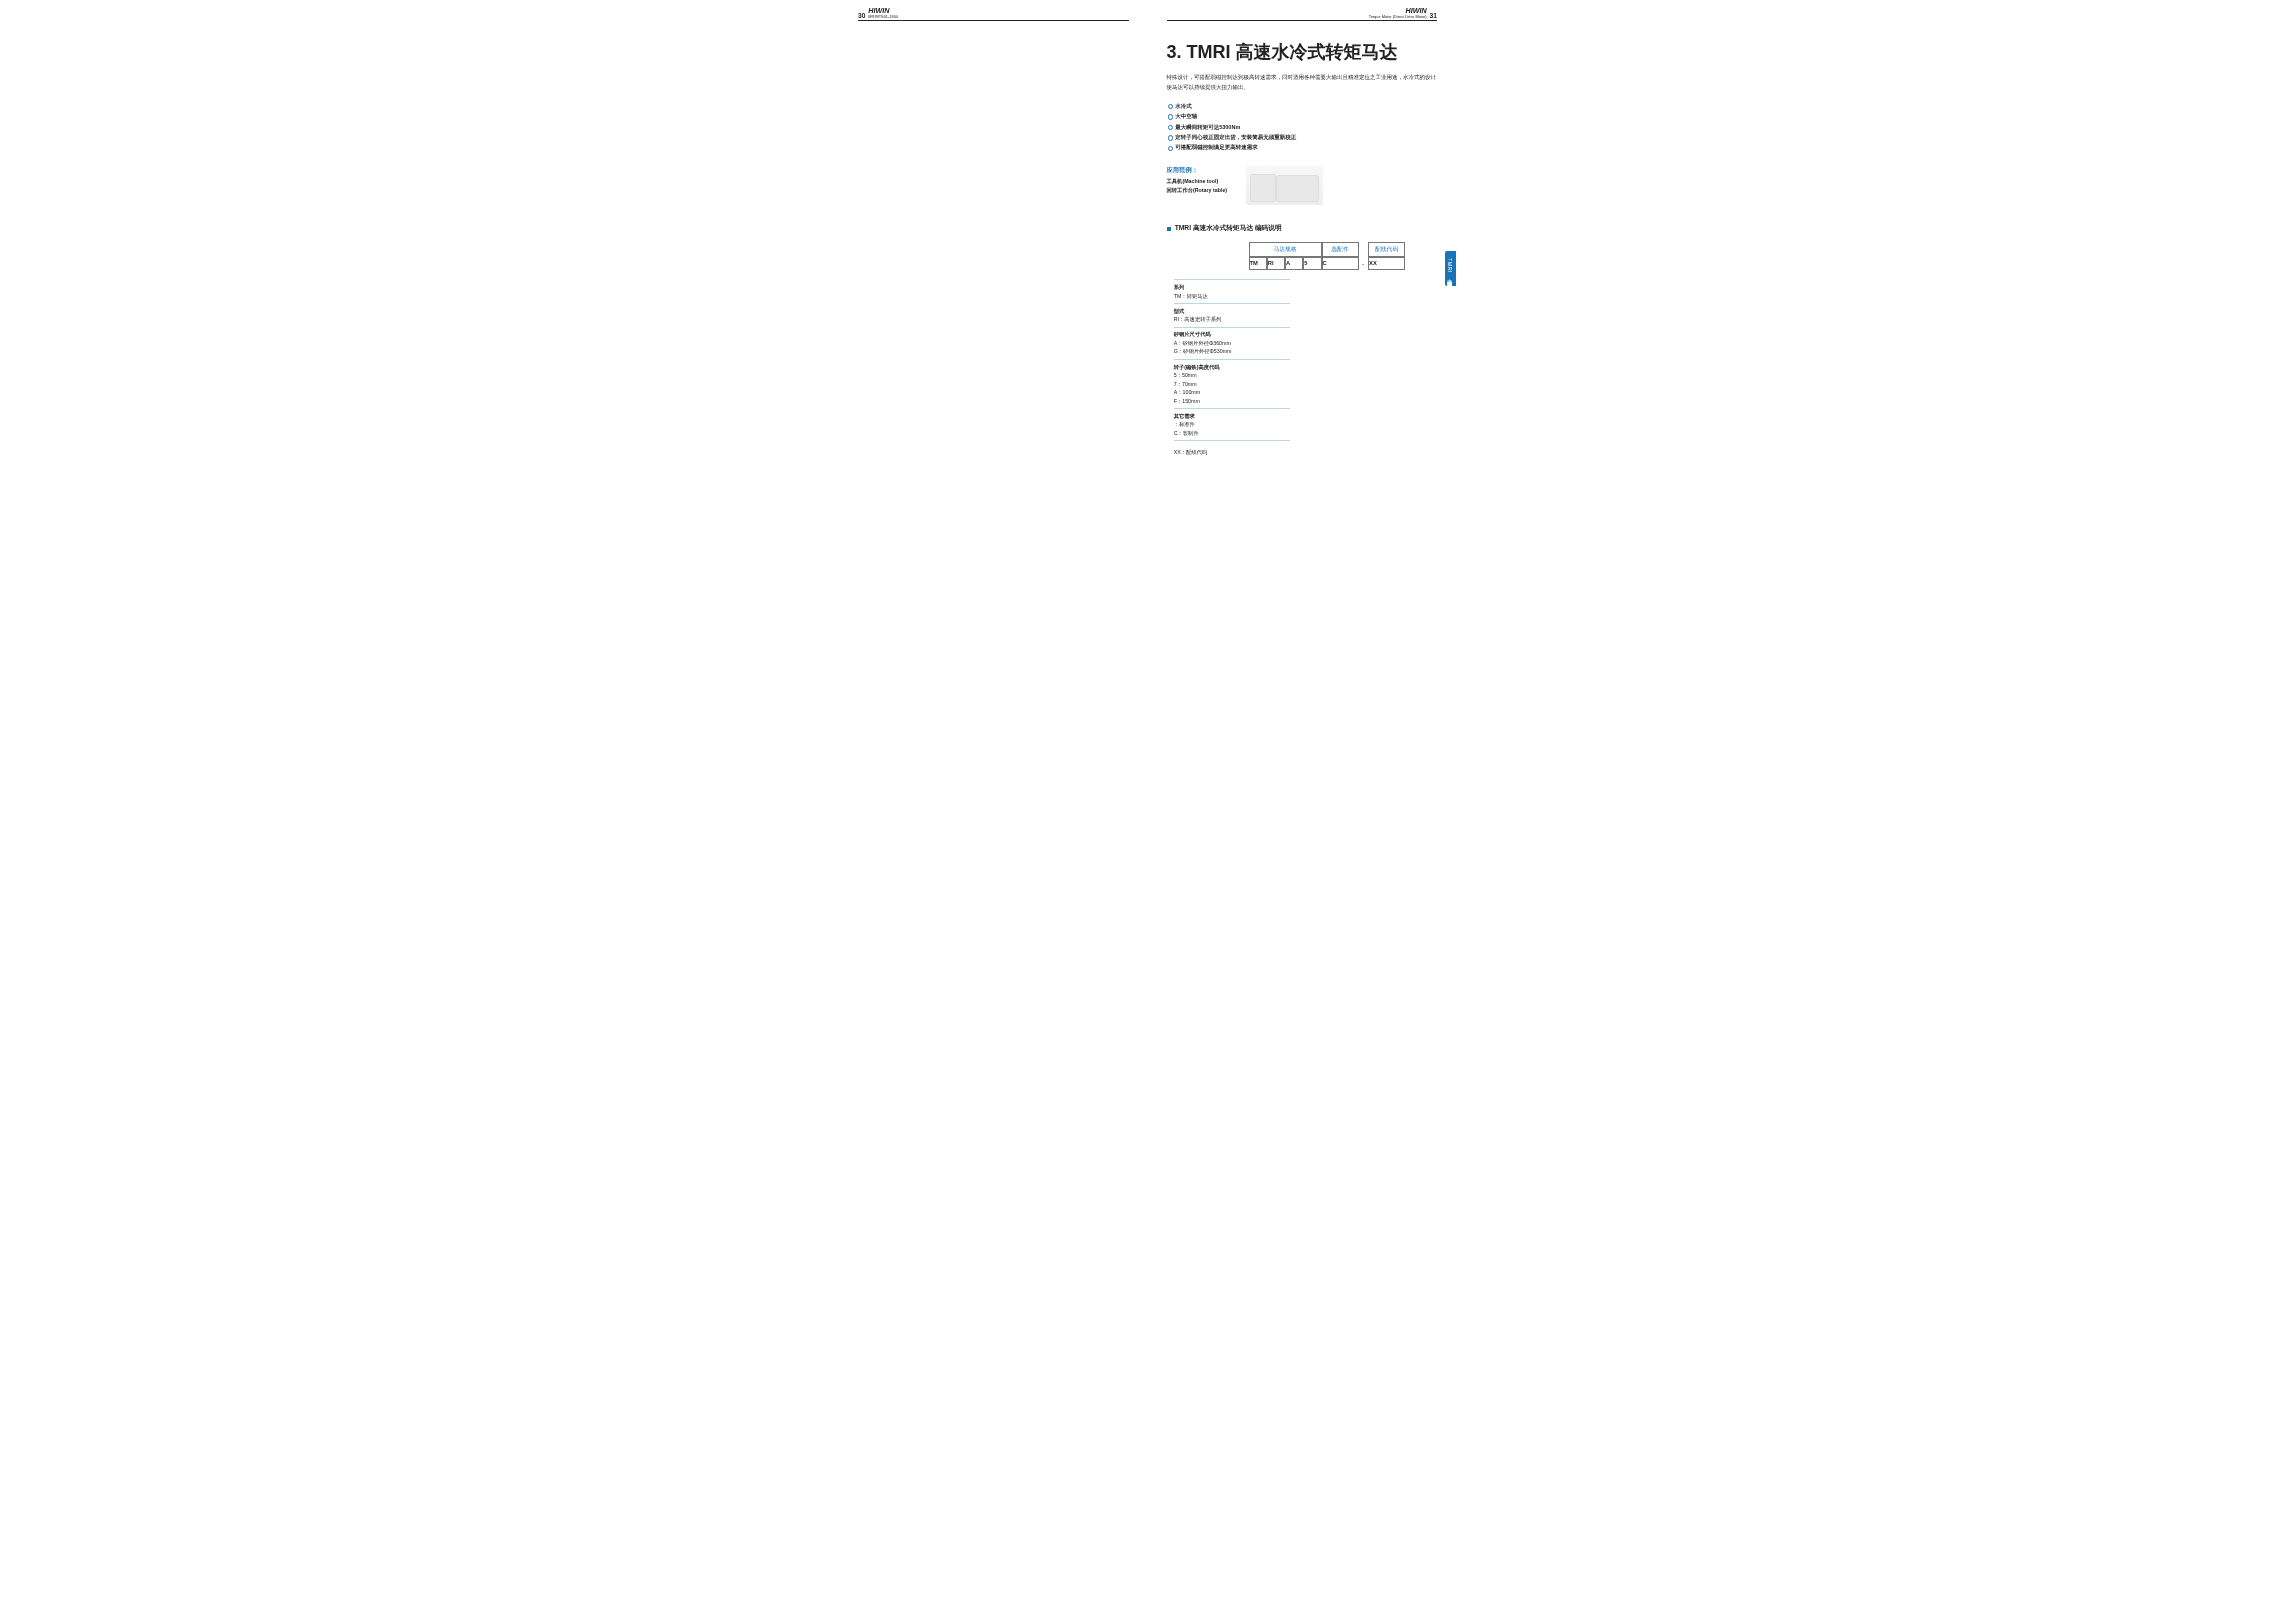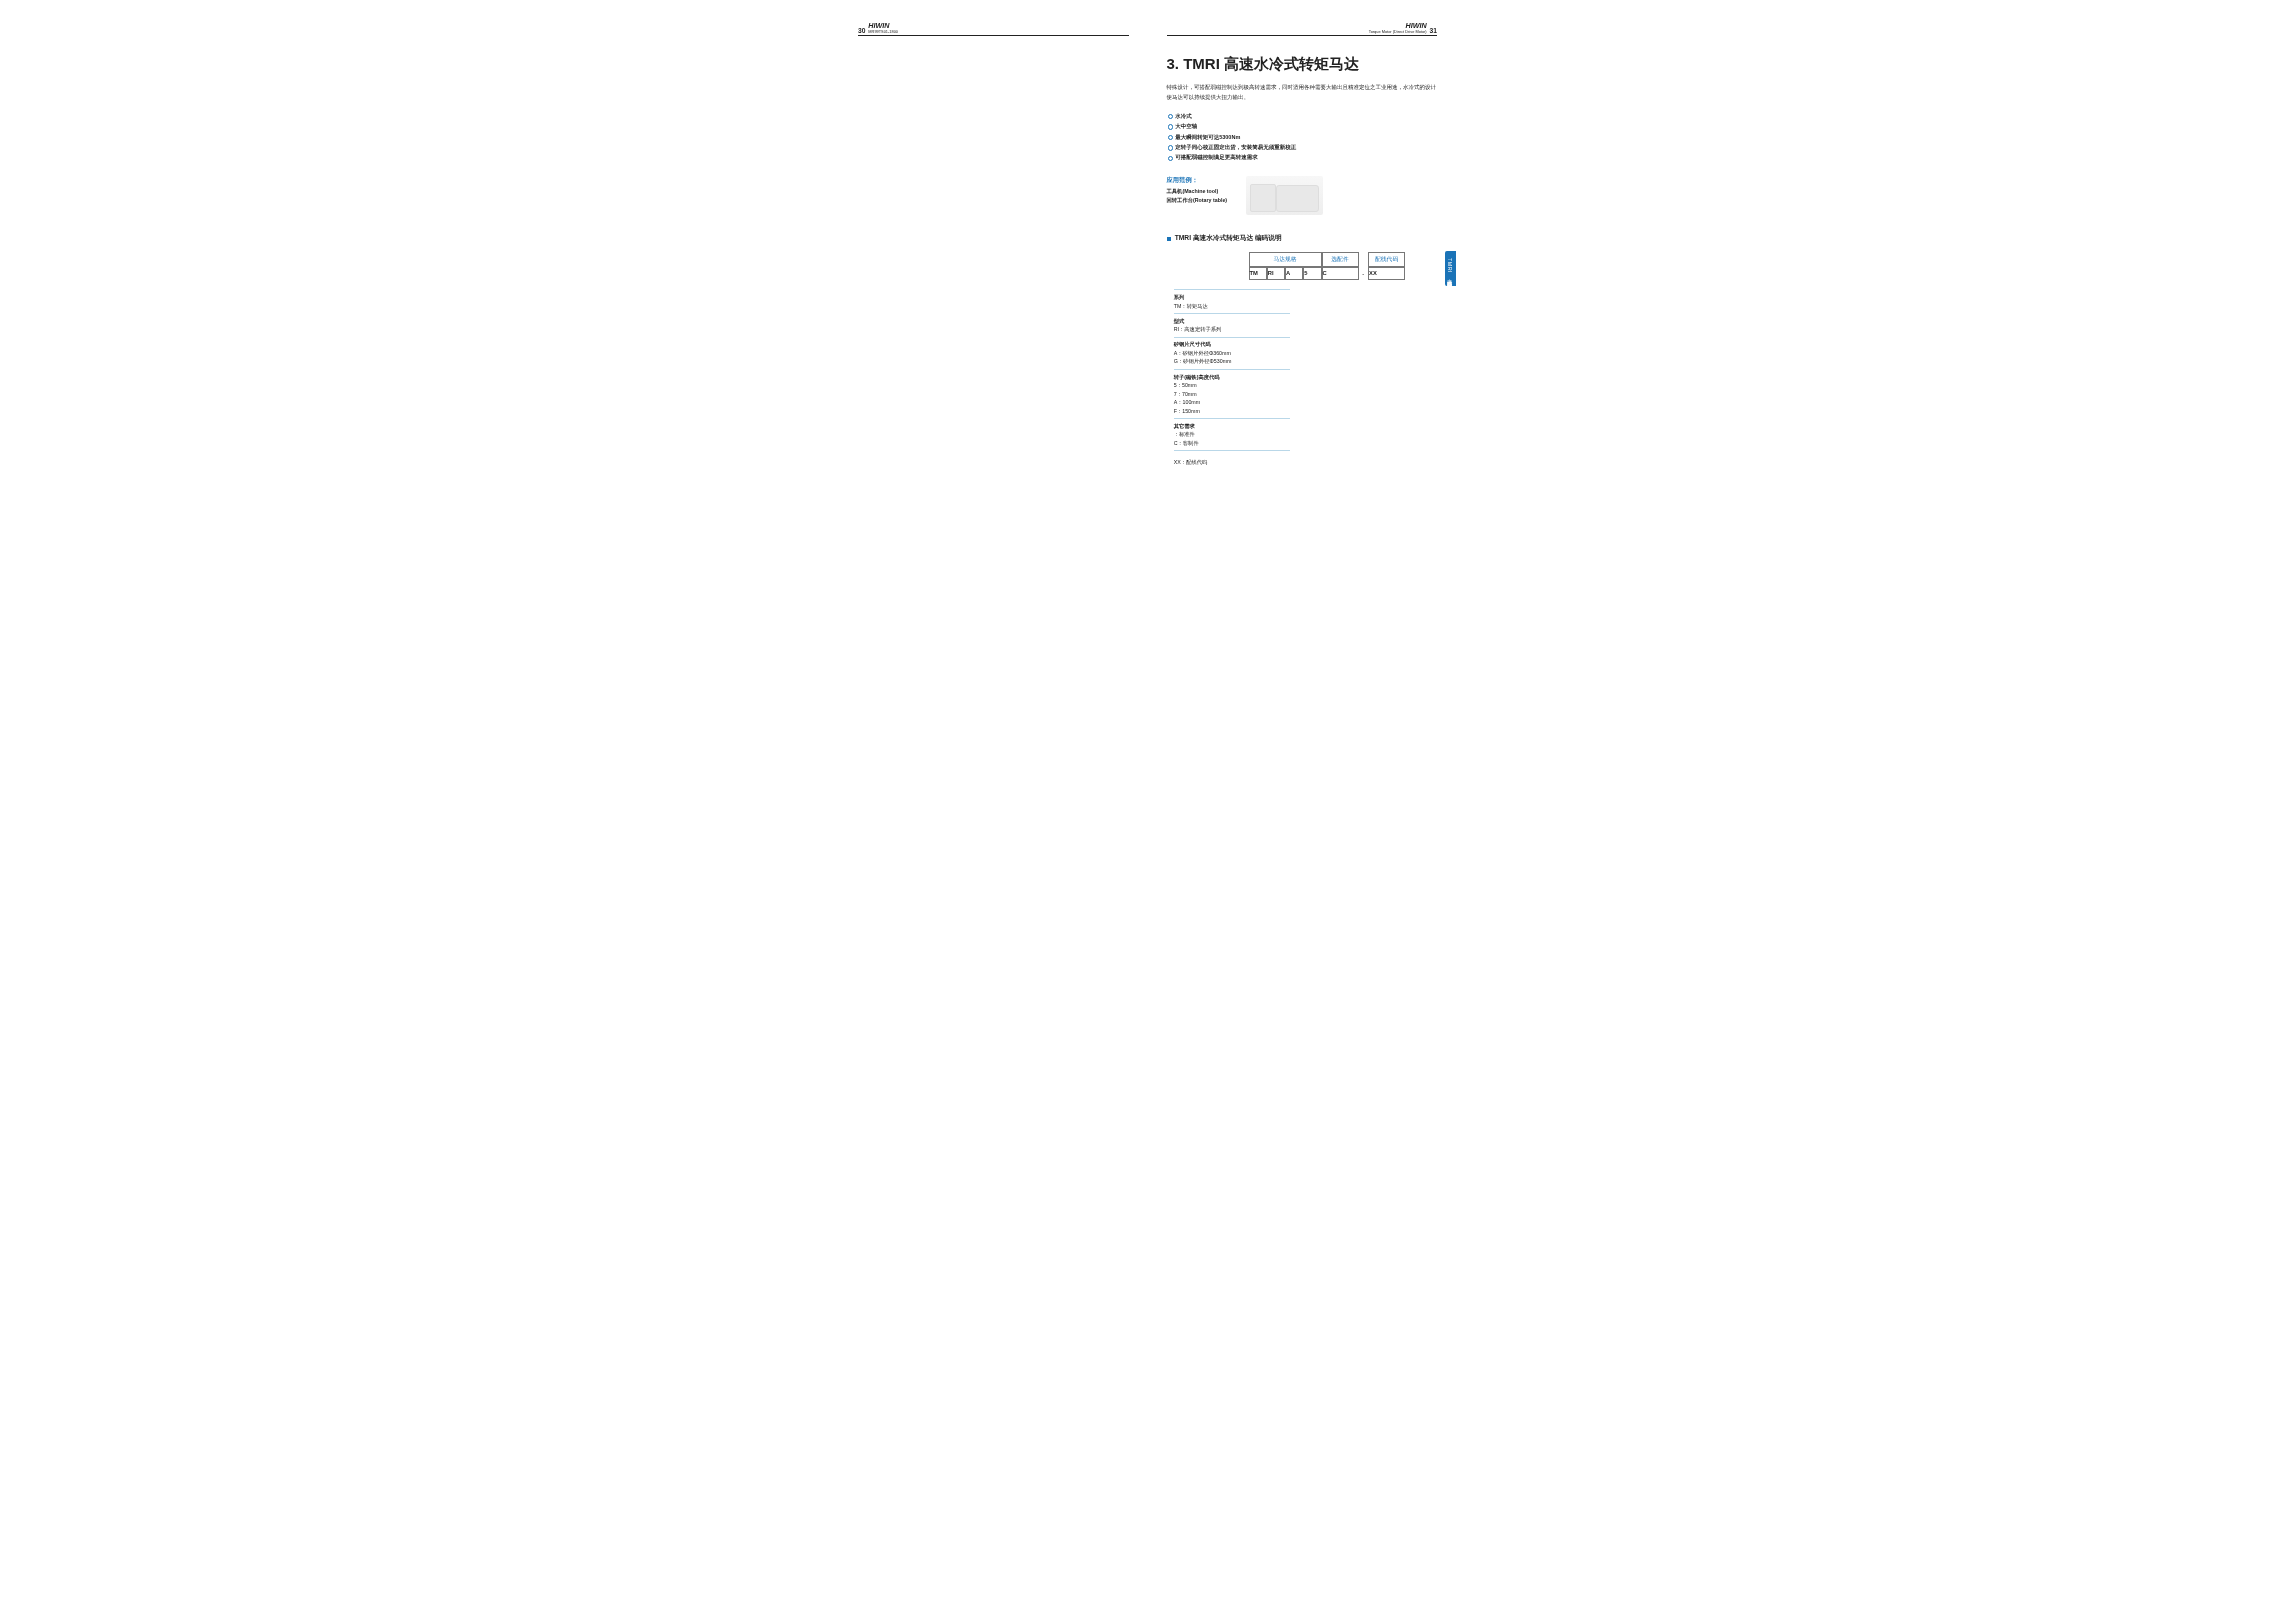--- a/index.html
+++ b/index.html
@@ -6,39 +6,39 @@
   body {
     font-family: "Microsoft YaHei", "PingFang SC", Arial, sans-serif;
     background: #fff;
     color: #222;
     width: 617px;
     margin: 0 auto;
     position: relative;
     font-size: 5.8px;
   }
   .spread { display: flex; width: 100%; }
-  .page { width: 50%; min-height: 434px; padding: 22px 19px 19px 19px; position: relative; }
+  .page { width: 50%; min-height: 434px; padding: 7px 19px 19px 19px; position: relative; }
   .page.left { }
   .page.right { }
 
   
   .hdr-left { display: flex; align-items: flex-end; gap: 2.9px; border-bottom: 0.5px solid #222; padding-bottom: 1px; }
   .hdr-left .pnum { font-size: 6.7px; font-weight: bold; }
   .hdr-left .brand-block { line-height: 1.05; }
   .hdr-left .brand { font-style: italic; font-weight: bold; font-size: 7.2px; }
   .hdr-left .doccode { font-size: 3.9px; }
 
   .hdr-right { display: flex; justify-content: flex-end; align-items: flex-end; gap: 2.9px; border-bottom: 0.5px solid #222; padding-bottom: 1px; }
   .hdr-right .brand-block { line-height: 1.05; text-align: right; }
   .hdr-right .brand { font-style: italic; font-weight: bold; font-size: 7.2px; }
   .hdr-right .subtitle { font-size: 3.9px; }
   .hdr-right .pnum { font-size: 6.7px; font-weight: bold; }
 
   
-  .h1 { font-size: 15px; font-weight: 600; margin: 19px 0 9.6px 0; color: #222; }
+  .h1 { font-size: 18px; font-weight: 600; margin: 19px 0 9.6px 0; color: #222; }
   .intro { font-size: 5.5px; line-height: 1.7; margin-bottom: 8.7px; }
 
   
   .blist { list-style: none; margin: 0 0 13.5px 0; }
   .blist li { font-size: 5.5px; line-height: 1.9; position: relative; padding-left: 8.7px; font-weight: 600; }
   .blist li::before {
     content: ""; position: absolute; left: 1px; top: 3.4px;
     width: 3.4px; height: 3.4px; border: 1px solid #1a73b7; border-radius: 50%;
   }
 

